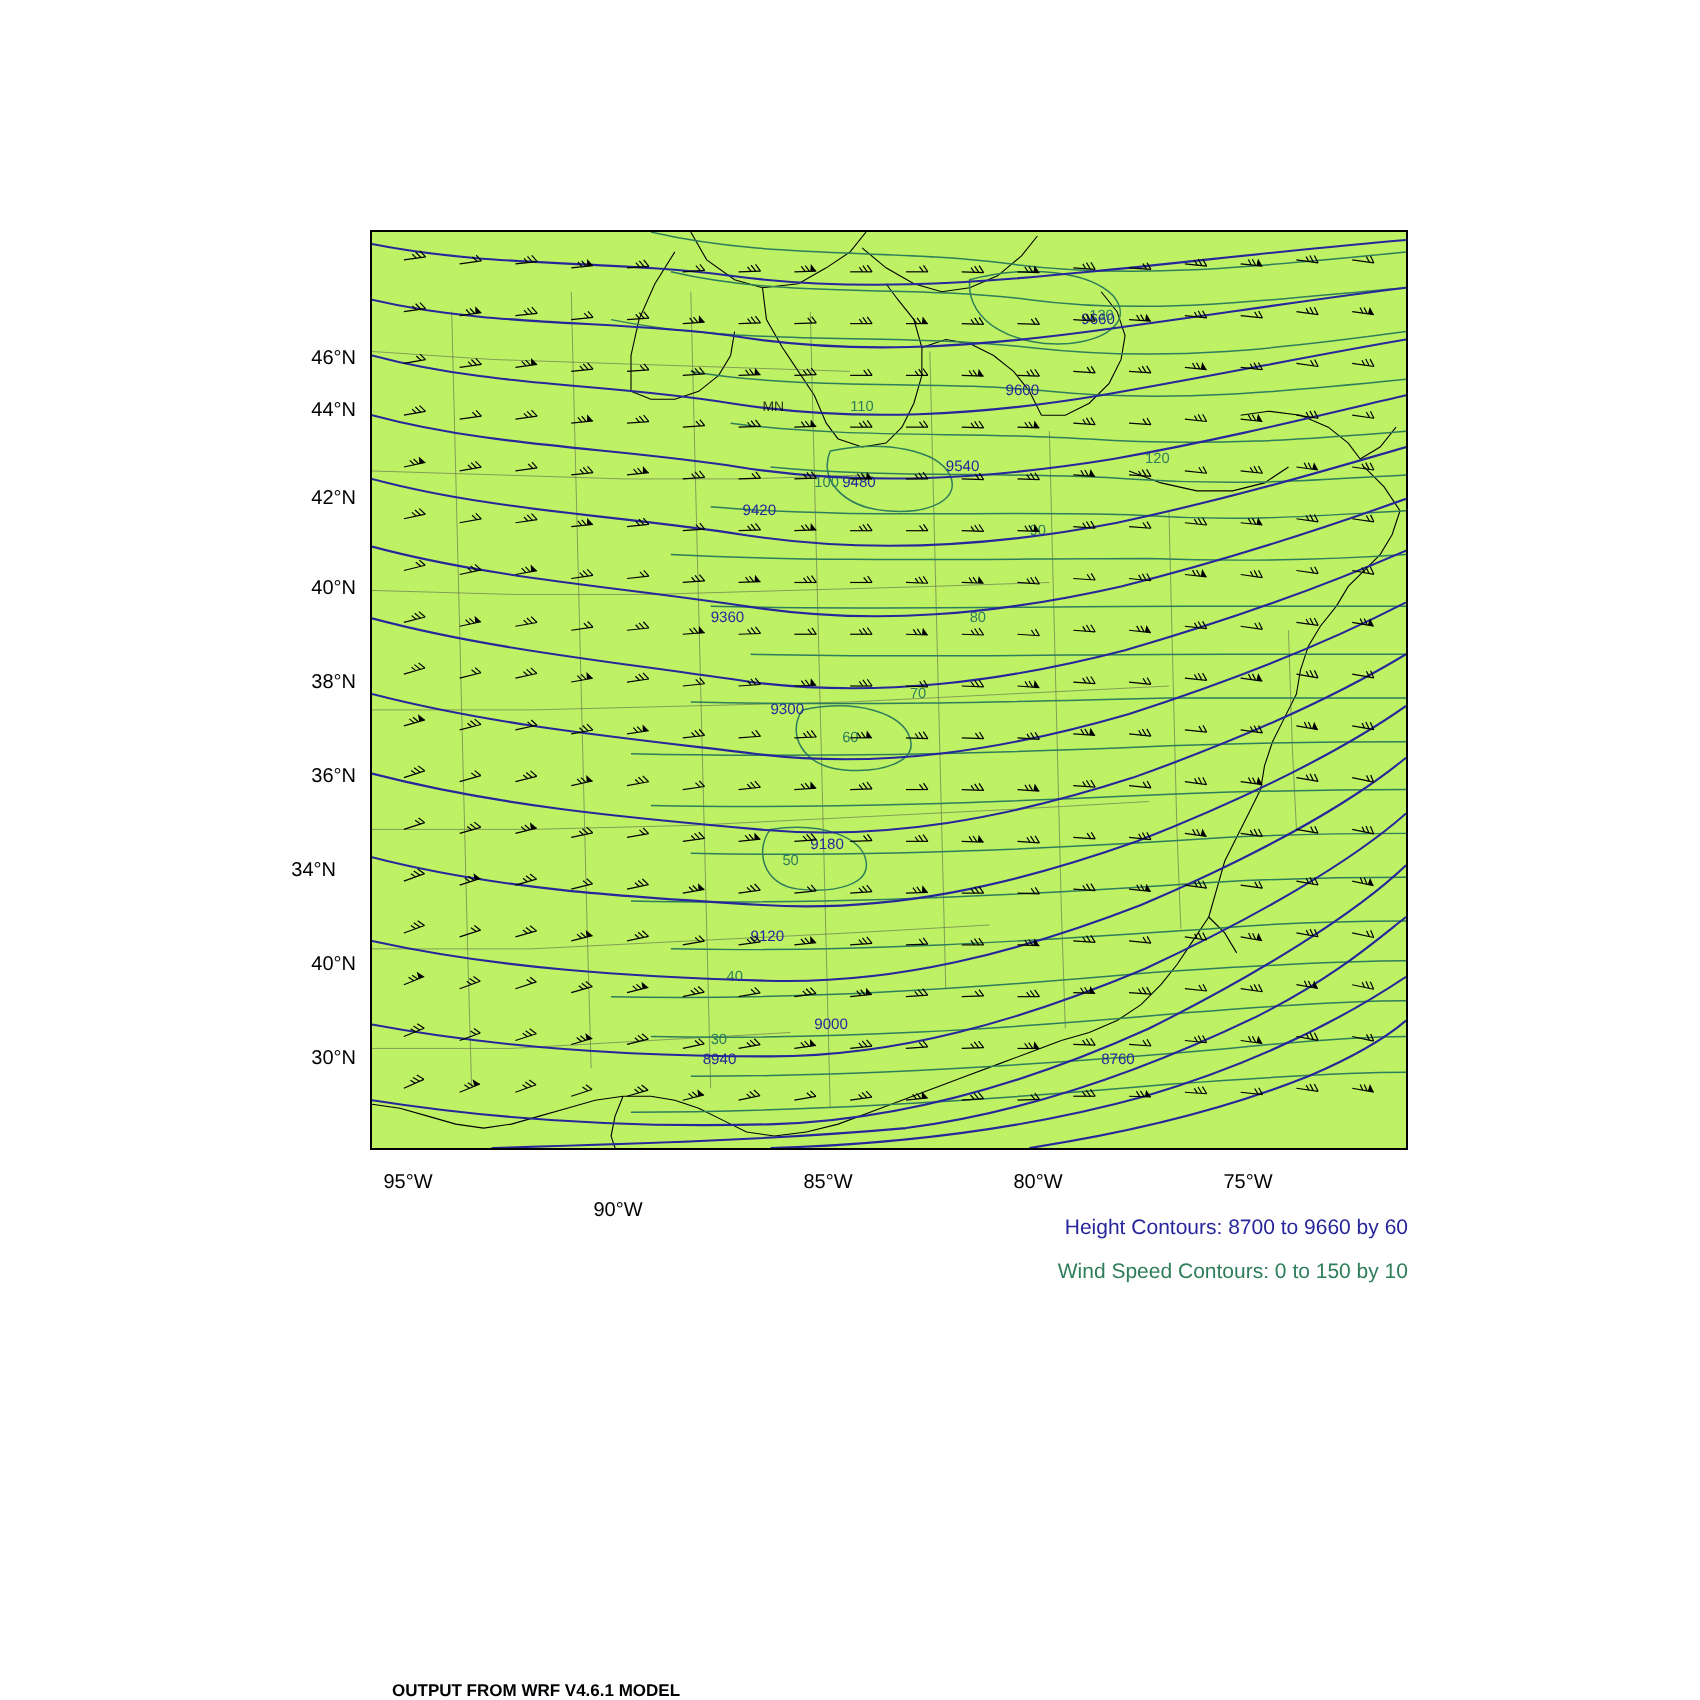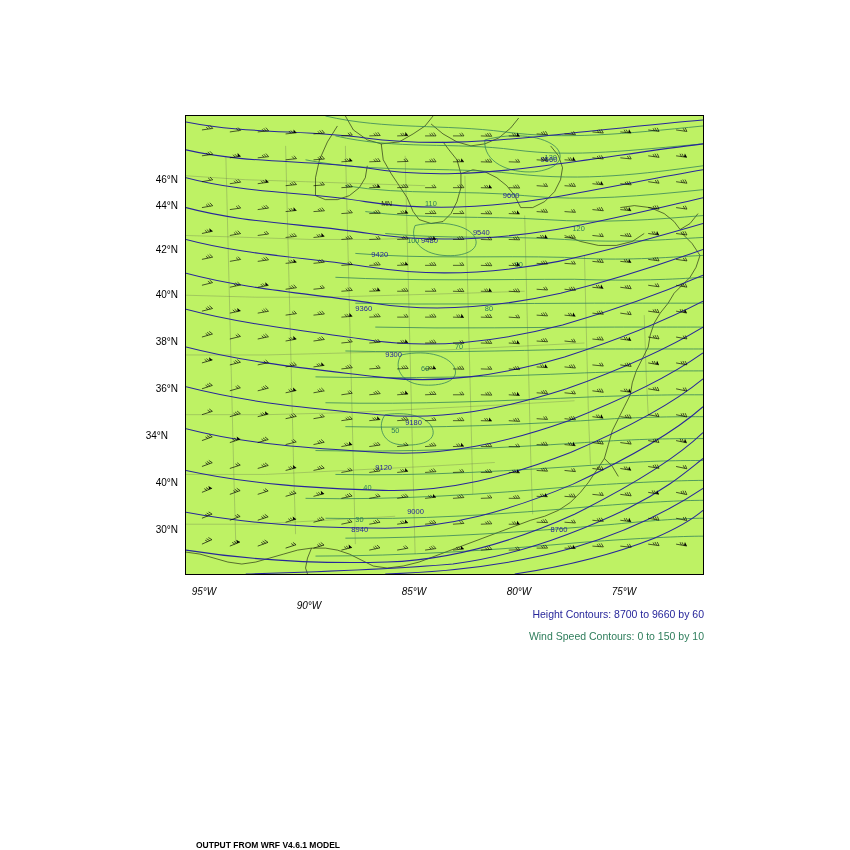--- a/index.html
+++ b/index.html
@@ -57,21 +57,21 @@
     background: #bef264;
   }
   #map-svg { display:block; width:100%; height:100%; }
   
   .tick-label {
     position: absolute;
     font-size: 10px;
     white-space: nowrap;
   }
   .ytick { text-align: right; width: 56px; }
-  .xtick { text-align: center; width: 56px; font-style: italic; }
+  .xtick { text-align: center; width: 56px; }
   
   #legend-height {
     position: absolute;
     left: 704px; top: 608px;
     transform: translateX(-100%);
     font-size: 10.5px;
     color: #27269b;
     white-space: nowrap;
   }
   #legend-wind {

